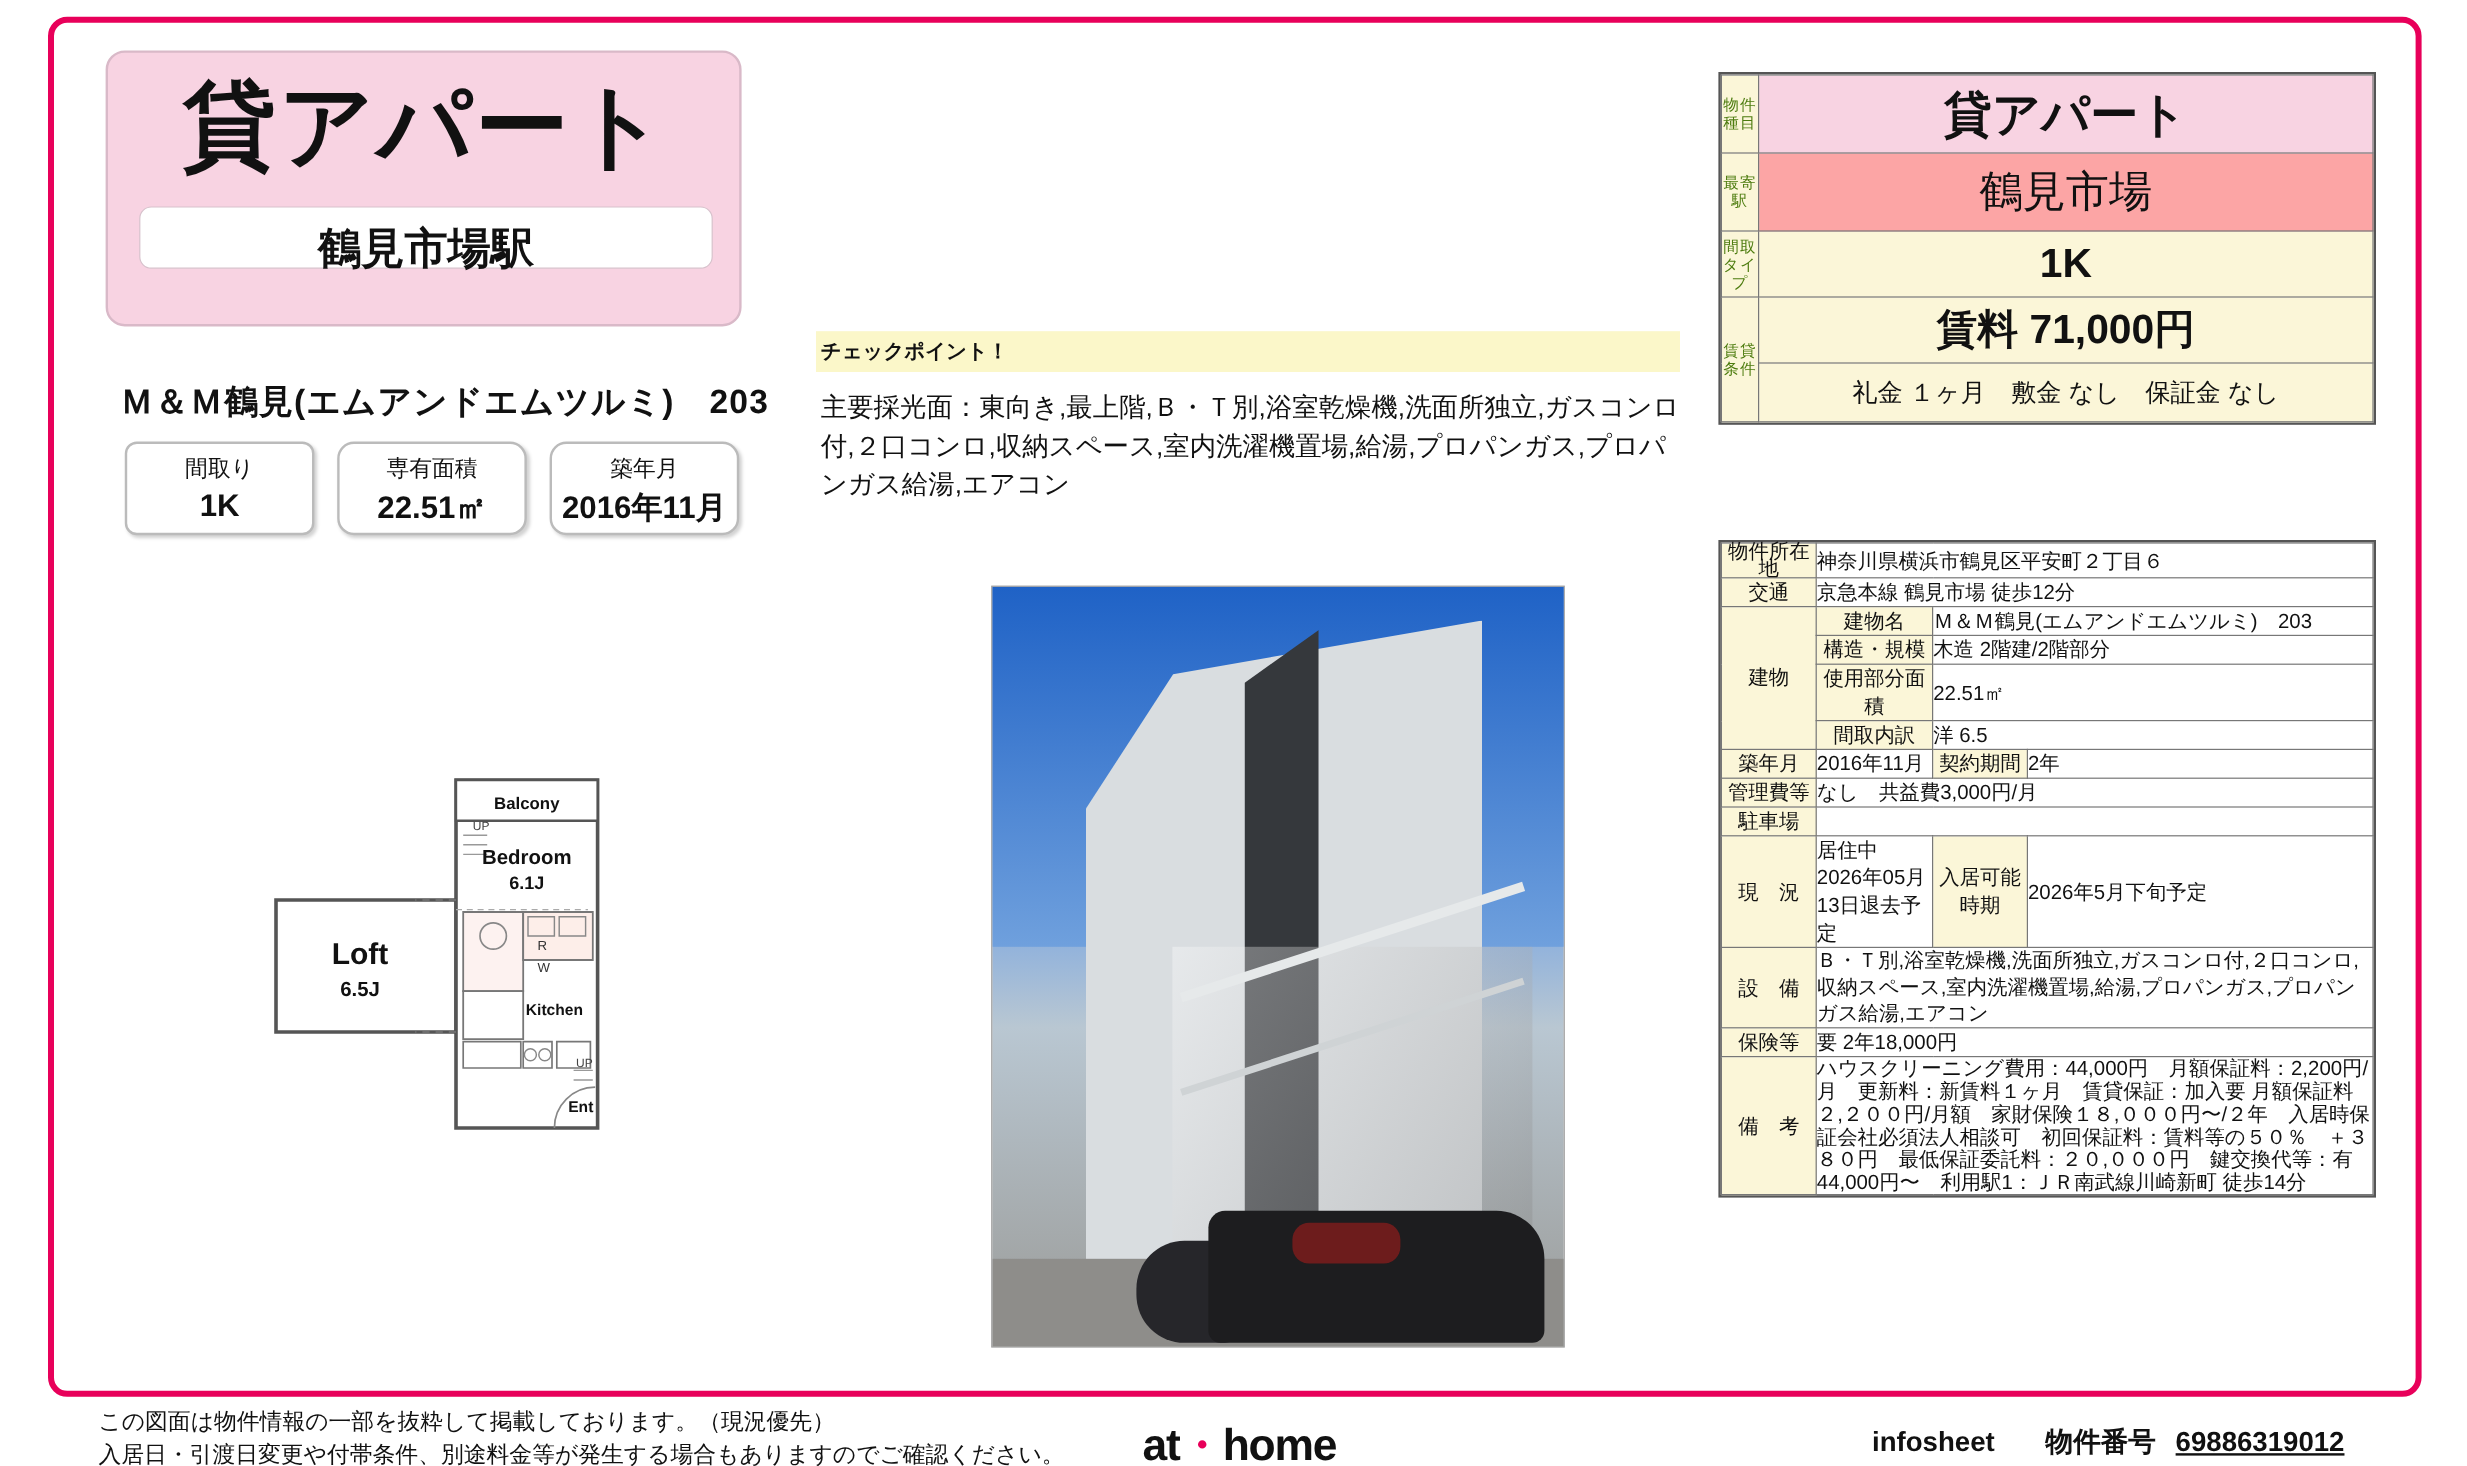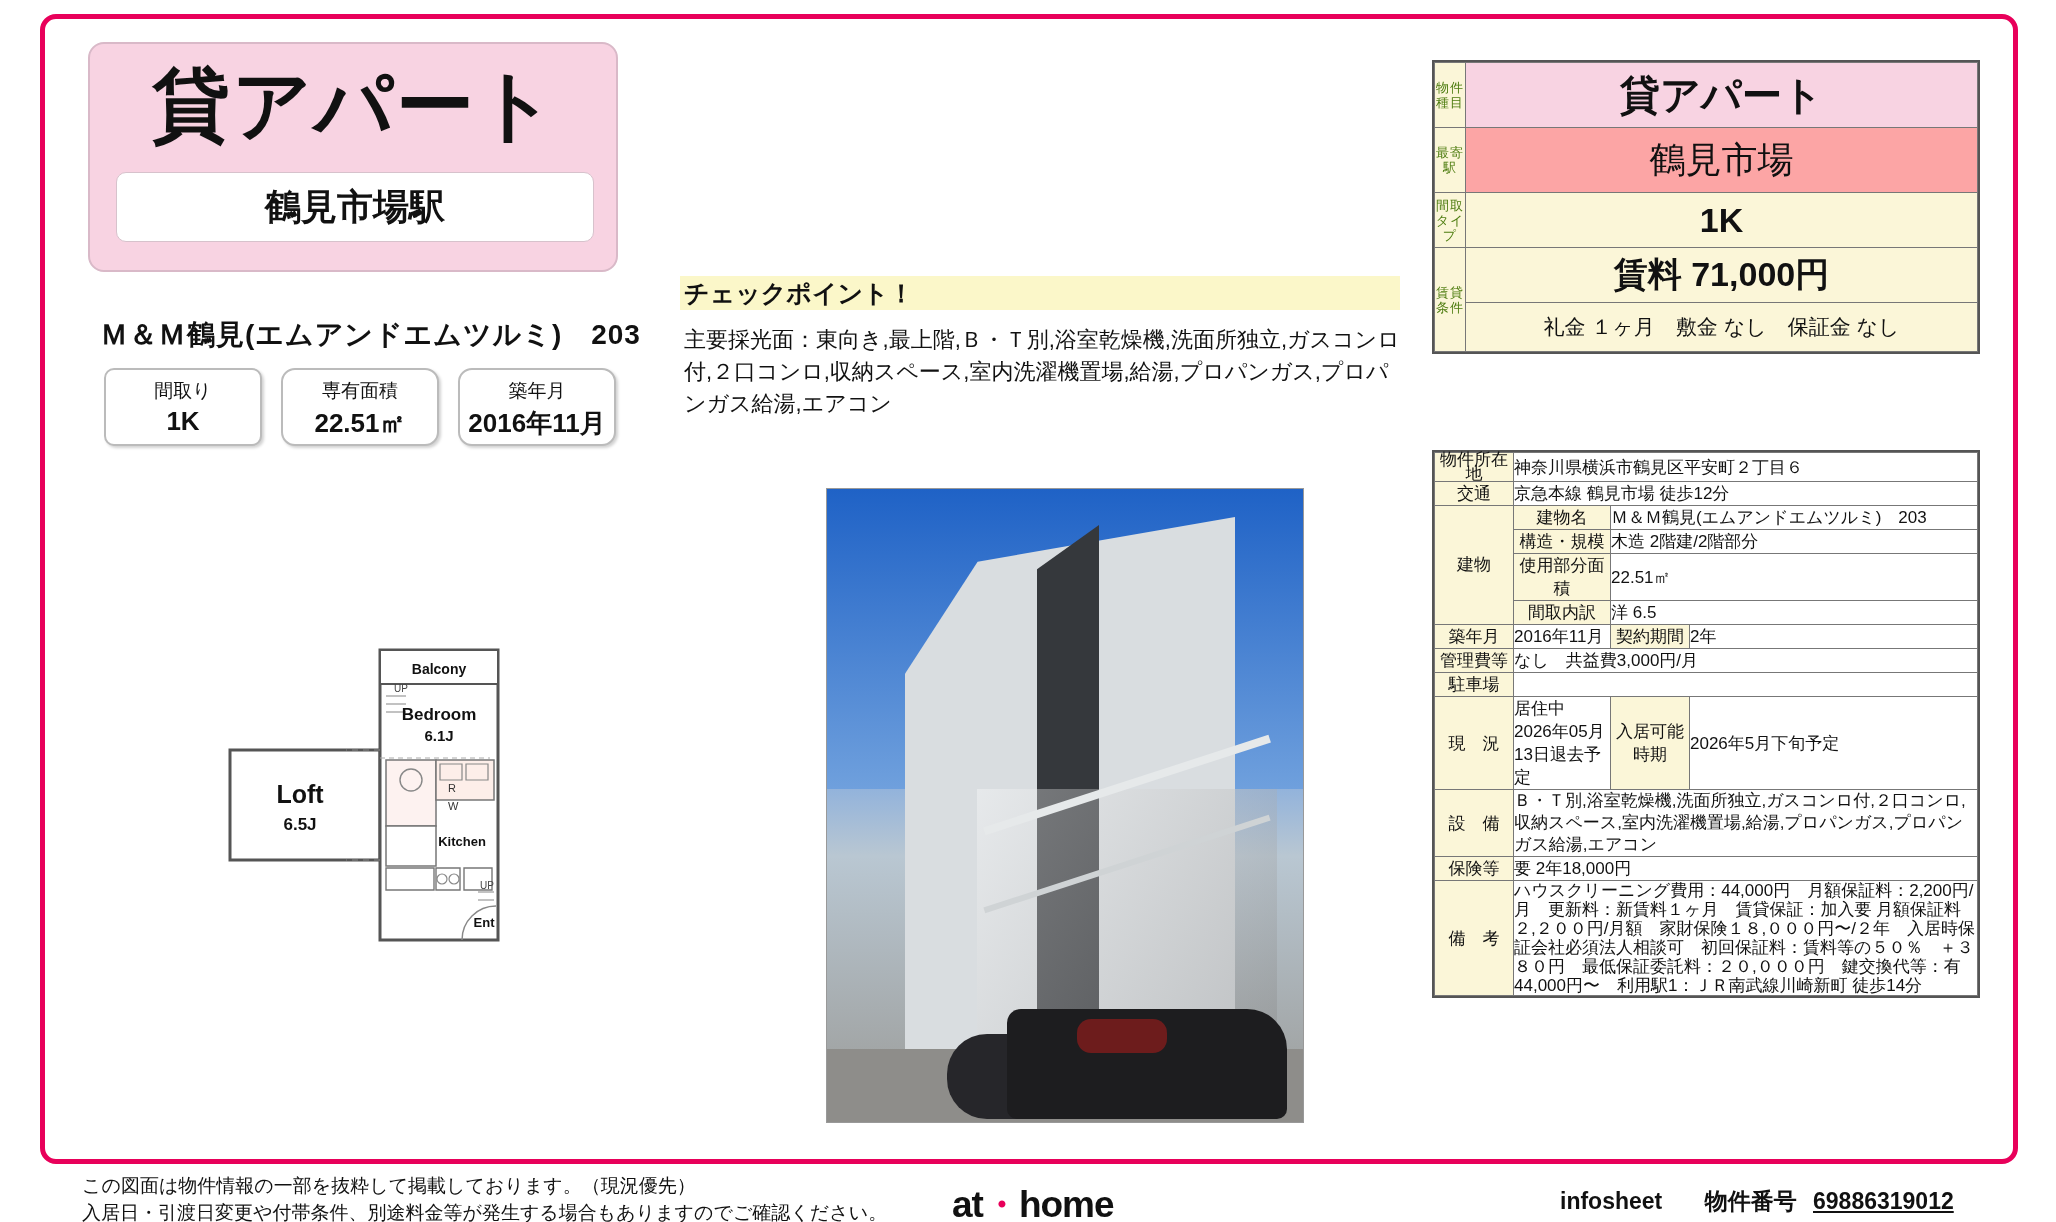--- a/index.html
+++ b/index.html
@@ -23,21 +23,21 @@
   .title-box{
     position:absolute;left:88px;top:42px;width:530px;height:230px;
     background:#f8d3e2;border:2px solid #d9b9c8;border-radius:16px;
     box-sizing:border-box;
   }
   .title-main{
     position:absolute;left:0;top:10px;width:530px;text-align:center;
     font-size:78px;font-weight:bold;letter-spacing:2px;color:#111;
   }
   .title-sub{
-    position:absolute;left:26px;top:128px;width:478px;height:70px;
+    position:absolute;left:26px;top:128px;width:478px;height:52px;
     background:#ffffff;border:1px solid #d7c2cc;border-radius:10px;
     box-sizing:border-box;
     font-size:36px;font-weight:bold;text-align:center;line-height:68px;
   }
   .bldg-name{
     position:absolute;left:100px;top:316px;width:620px;
     font-size:28px;font-weight:bold;letter-spacing:1px;
   }
   .pill-row{position:absolute;left:104px;top:368px;width:640px;height:82px;}
   .pill{
@@ -48,21 +48,21 @@
   }
   .pill .lbl{font-size:19px;margin-top:8px;}
   .pill .val{font-size:26px;font-weight:bold;margin-top:2px;}
   .pill.p1{left:0;border-radius:10px;}
   .pill.p2{left:177px;}
   .pill.p3{left:354px;}
 
   
   .cp-title{
     position:absolute;left:680px;top:276px;width:720px;height:34px;
-    background:#fbf7c9;font-size:25px;font-weight:bold;line-height:34px;
+    background:#fbf7c9;font-size:17px;font-weight:bold;line-height:34px;
     padding-left:4px;box-sizing:border-box;
   }
   .cp-body{
     position:absolute;left:684px;top:324px;width:722px;
     font-size:22px;line-height:32px;letter-spacing:0px;
   }
 
   
   .photo{
     position:absolute;left:826px;top:488px;width:478px;height:635px;

